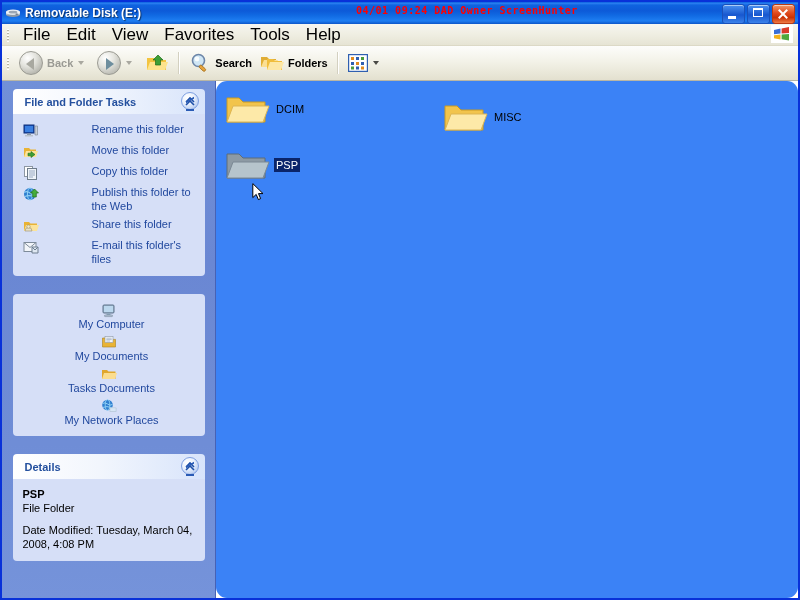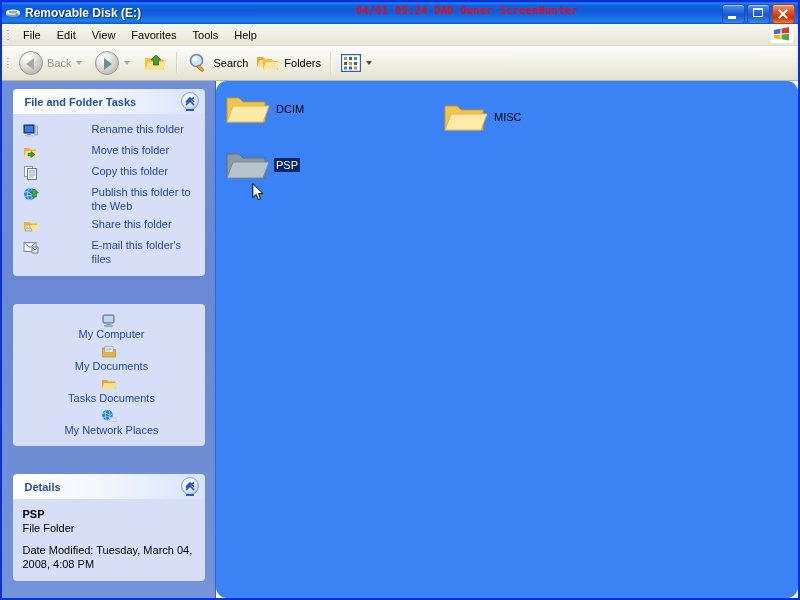--- a/index.html
+++ b/index.html
@@ -65,34 +65,34 @@
     background:linear-gradient(to bottom,#f6f6f0 0%,#efeee2 50%,#e6e4d4 100%);
     border-bottom:1px solid #dcd9c6;
     display:flex;align-items:center;position:relative;
   }
   .grip{width:8px;height:16px;margin:0 2px 0 3px;position:relative;}
   .grip:before{
     content:"";position:absolute;left:2px;top:2px;width:2px;height:13px;
     background:repeating-linear-gradient(to bottom,#ffffff 0 1px,#b8b6a4 1px 2px,transparent 2px 3px);
   }
   .menu-item{
-    font-size:11px;color:#000;padding:3px 7px;margin:16px 1px;cursor:default;
+    font-size:17px;color:#000;padding:3px 7px;margin:16px 1px;cursor:default;
     border-radius:1px;
   }
   .winflag{position:absolute;right:5px;top:1px;width:22px;height:18px;}
 
   
   .toolbar{
     flex:0 0 34px;height:34px;
     background:linear-gradient(to bottom,#fdfdfb 0%,#f3f2e8 45%,#e9e7d8 80%,#e3e0cf 100%);
     border-bottom:1px solid #b9b6a4;
     display:flex;align-items:center;position:relative;
   }
   .tb-sep{width:1px;height:22px;background:#d3d0c0;border-right:1px solid #ffffff;margin:0 5px;}
-  .tb-btn{display:flex;align-items:center;height:26px;padding:0 4px;cursor:default;}
+  .tb-btn{display:flex;align-items:center;height:26px;padding:0 4px;cursor:default;font-weight:bold;}
   .tb-label{font-size:11px;color:#000;margin-left:4px;}
   .tb-label.dim{color:#9a9a94;}
   .arrowdn{
     width:0;height:0;border-left:3px solid transparent;border-right:3px solid transparent;
     border-top:4px solid #4a4a46;margin:0 5px;
   }
   .arrowdn.dim{border-top-color:#a9a8a0;}
   .circbtn{width:24px;height:24px;border-radius:50%;position:relative;}
   .circbtn.grey{
     background:radial-gradient(circle at 35% 28%,#ffffff 0%,#e2e2dc 40%,#b6b6ae 78%,#8e8e88 100%);
@@ -111,21 +111,21 @@
   .body{flex:1 1 auto;display:flex;min-height:0;position:relative;}
   .sidebar{
     flex:0 0 214px;width:214px;
     background:linear-gradient(to bottom,#7190d8 0%,#6a87d3 35%,#6f8dd6 70%,#7593da 100%);
     border-right:1px solid #4762b5;
     padding:8px 0 0 0;
     box-sizing:border-box;
     overflow:hidden;
   }
   .panel{
-    width:192px;margin:0 auto 28px auto;
+    width:192px;margin:0 auto 18px auto;
     border-radius:4px;overflow:hidden;
     box-shadow:0 0 0 0 rgba(0,0,0,0);
   }
   .panel-head{
     height:25px;display:flex;align-items:center;position:relative;
     background:linear-gradient(to right,#ffffff 0%,#f2f6fd 45%,#d8e4fb 100%);
     padding-left:12px;
   }
   .panel-title{
     font-size:11px;font-weight:bold;color:#24509e;letter-spacing:0px;

